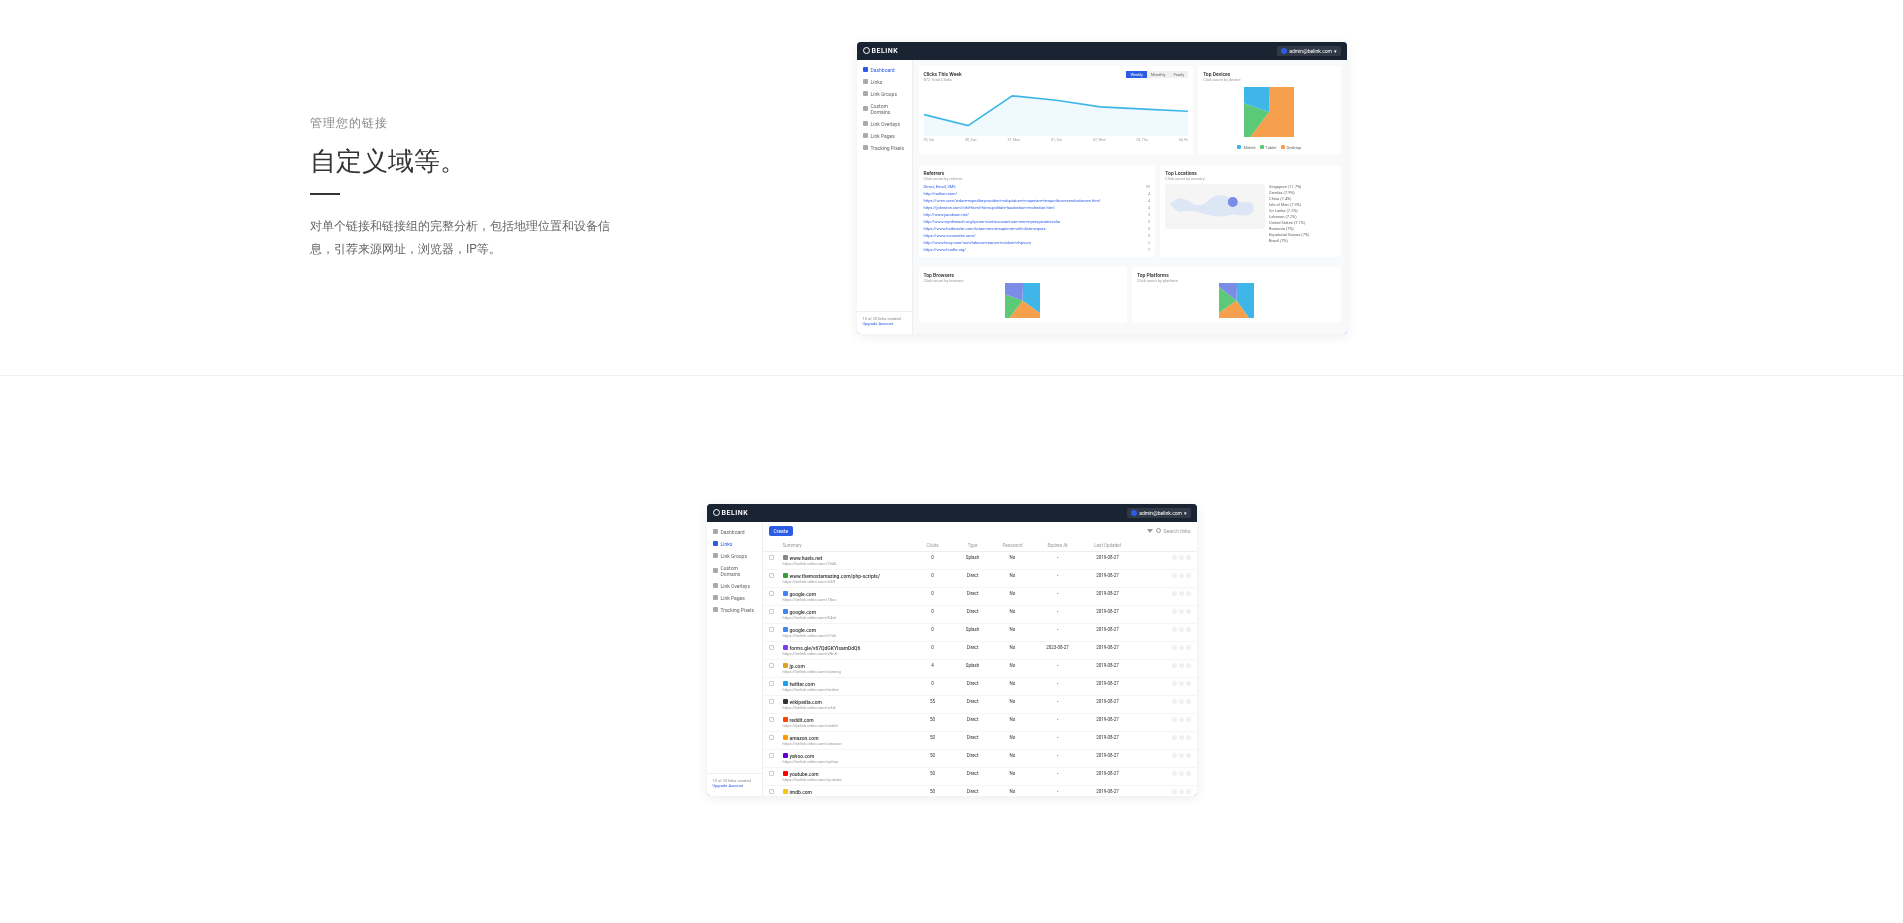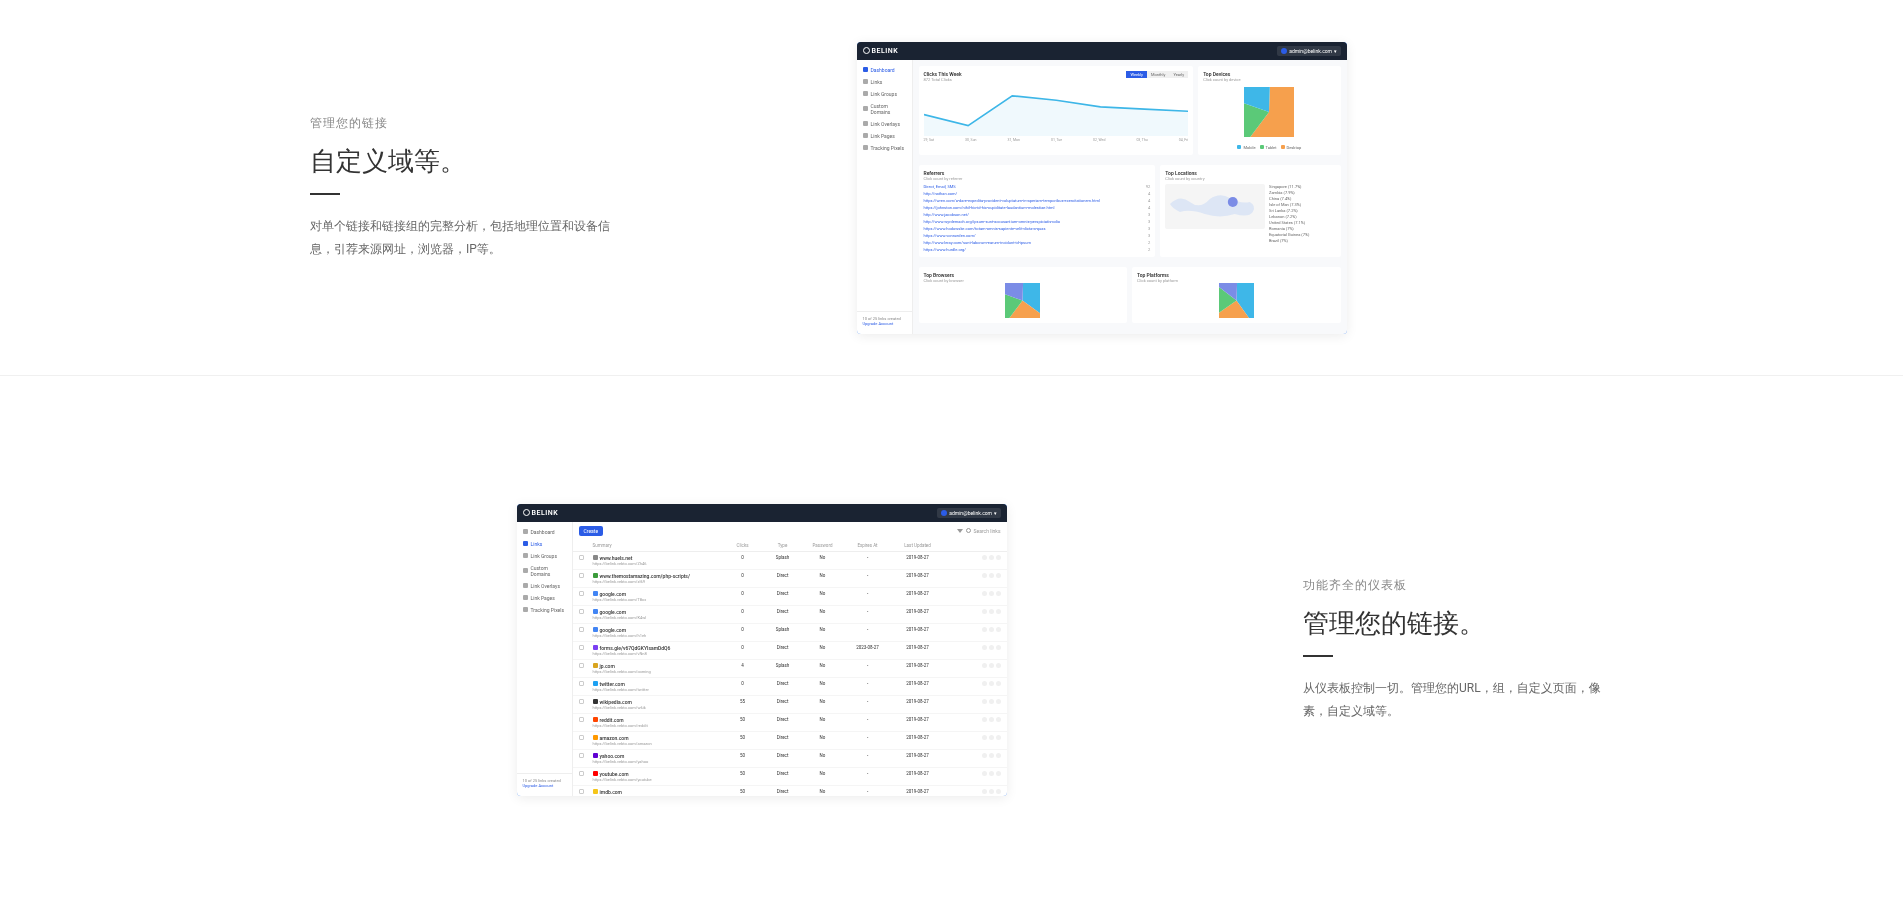--- a/index.html
+++ b/index.html
@@ -622,21 +622,15 @@
                     </div>
                   </div>
                 </div>
             </div>
 
           </div>
         </div>
       </div>
     </div>
 
-    <div class="text-block" style="margin-left:80px;">
-      <div class="subtitle">功能齐全的仪表板</div>
-      <h2 class="heading">管理您的链接。</h2>
-      <div class="underline"></div>
-      <p class="body-text">从仪表板控制一切。管理您的URL，组，自定义页面，像素，自定义域等。</p>
-    </div>
   </div>
 
 </div>
 
 </body></html>

